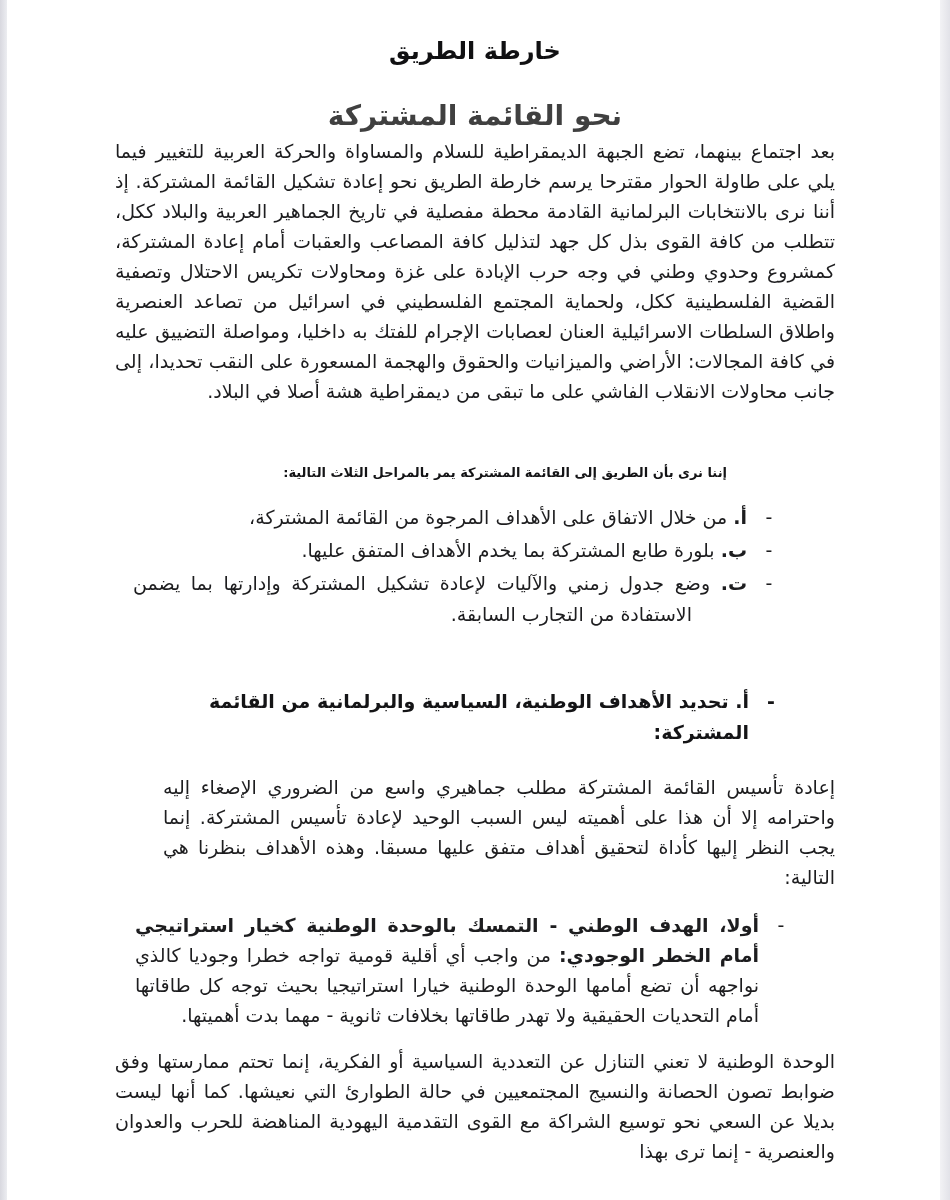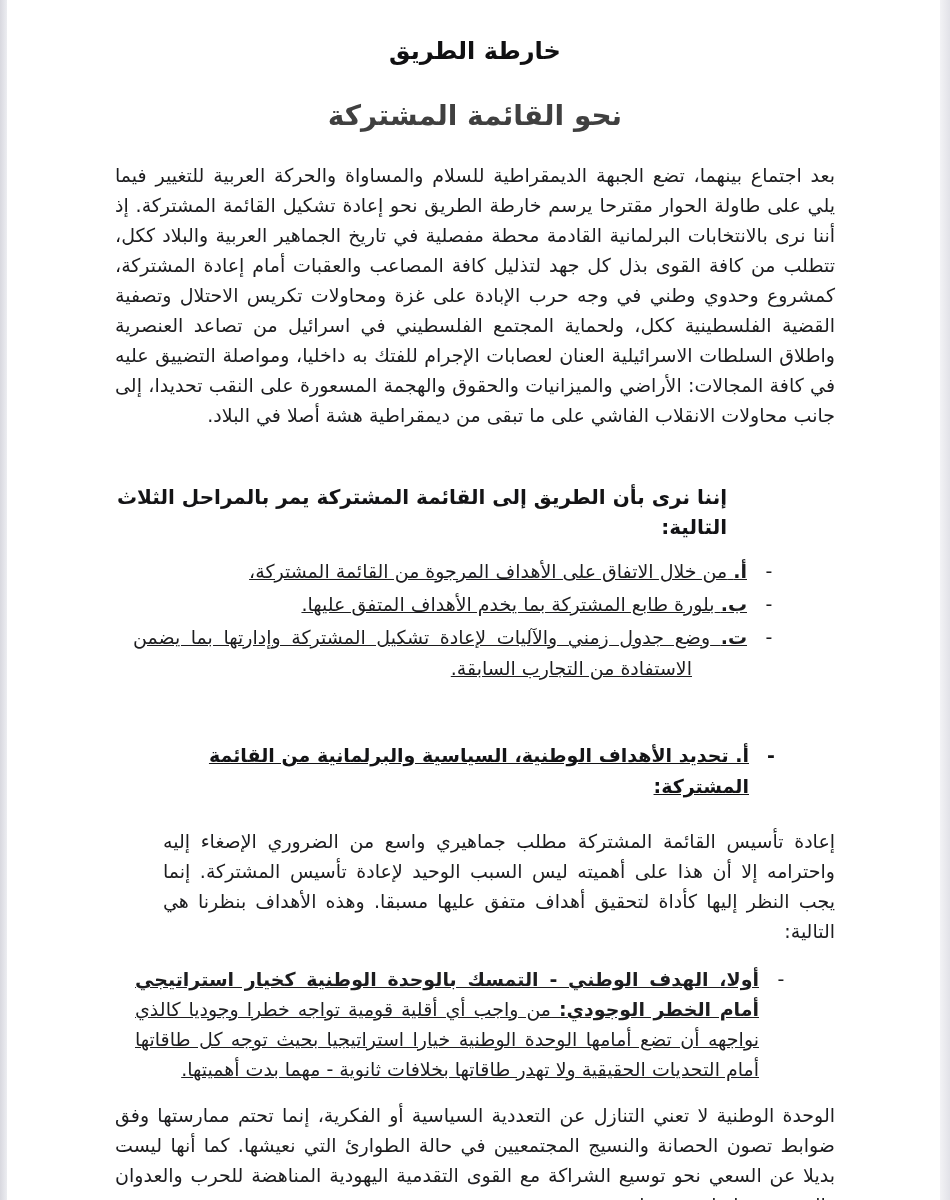--- a/index.html
+++ b/index.html
@@ -53,29 +53,29 @@
     font-weight: 700;
     color: #404040;
   }
   .para {
     margin: 0;
     font-size: 19px;
     line-height: 30px;
     text-align: justify;
     text-justify: inter-word;
   }
-  .intro-para   { margin-top: 24px; }
+  .intro-para   { }
   .goals-intro  { margin-top: 24px; margin-left: 48px; }
   .unity-para   { margin-top: 16px; }
 
   .stages-heading {
     margin: 52px 0 0 0;
     padding-right: 0;
     margin-right: 108px;
-    font-size: 20px;
+    font-size: 13px;
     line-height: 30px;
     font-weight: 700;
     text-align: right;
     color: #141416;
   }
   .list { margin-top: 14px; }
   .li {
     display: flex;
     align-items: flex-start;
     padding-right: 60px;
@@ -89,21 +89,20 @@
     text-align: center;
     margin-left: 16px;
   }
   .li .li-body {
     flex: 1 1 auto;
     text-align: justify;
     text-justify: inter-word;
     padding-right: 55px;
     text-indent: -55px;
     padding-left: 18px;
-    text-decoration: underline;
   }
   .li .lead { font-weight: 700; }
 
   .goals-heading {
     margin-top: 56px;
     font-weight: 700;
     color: #141416;
     padding-right: 58px;
   }
   .goals-heading .li-body {

